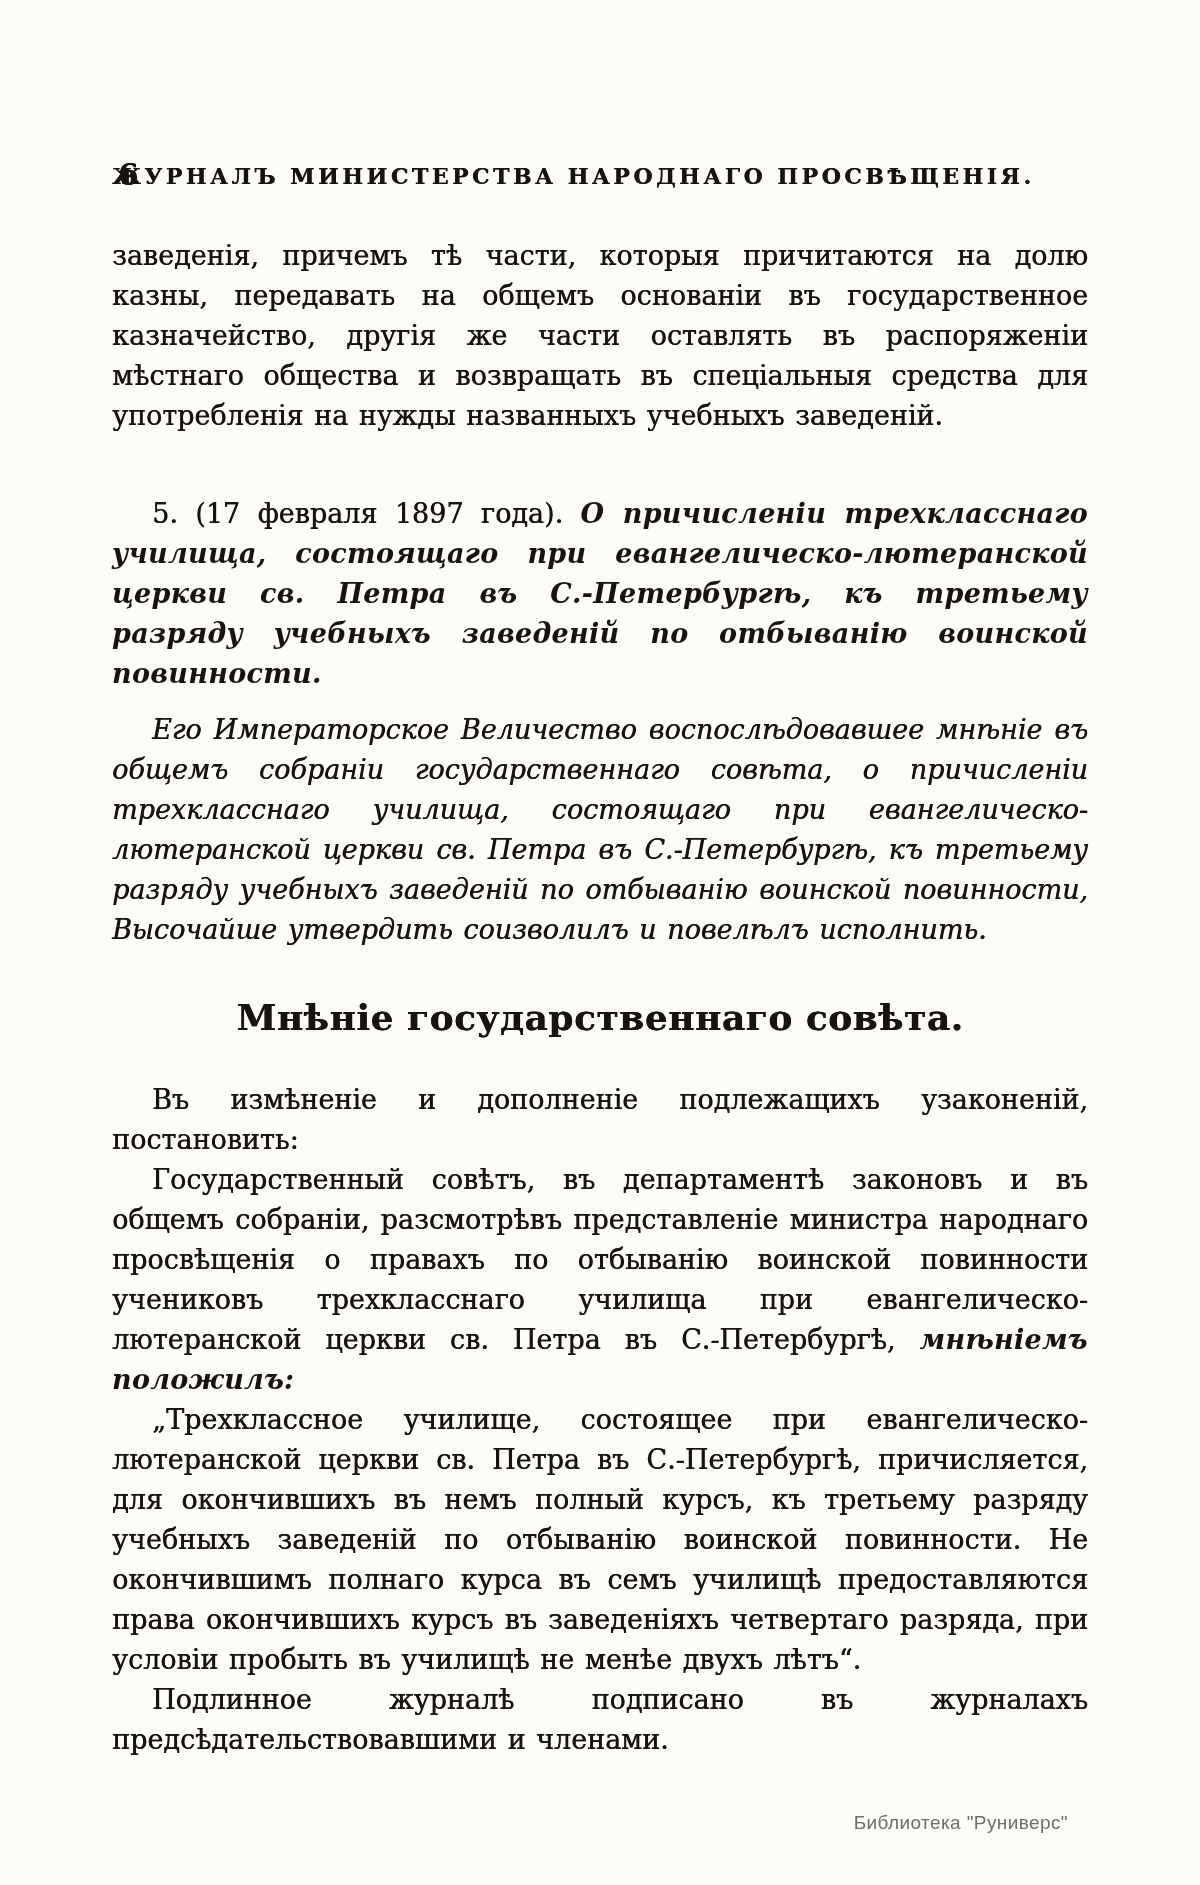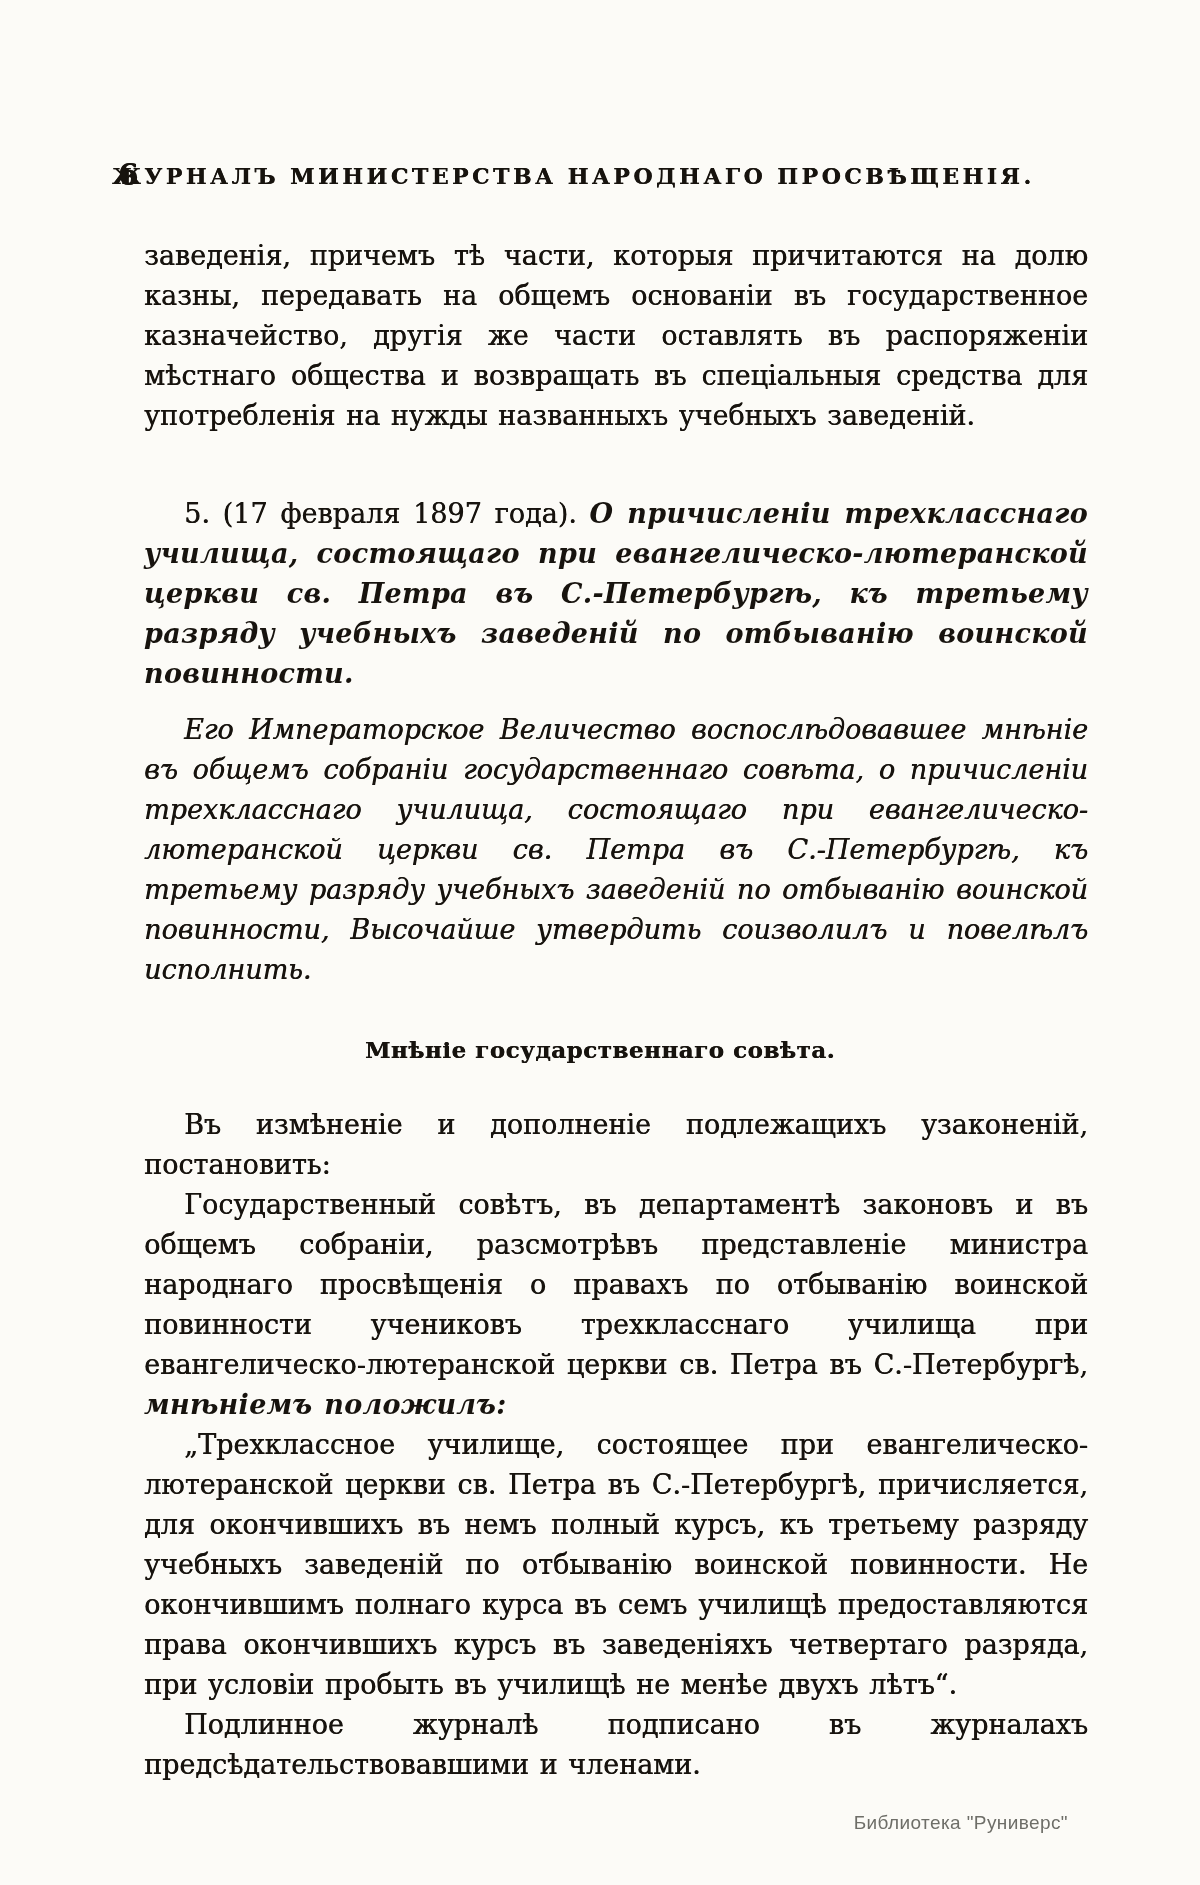--- a/index.html
+++ b/index.html
@@ -46,37 +46,36 @@
     top: 236px;
     left: 112px;
     width: 976px;
   }
   .para {
     font-size: 27px;
     line-height: 40px;
     text-align: justify;
     word-spacing: 2px;
     text-shadow: 0.45px 0 currentColor;
-    margin-left: 32px;
   }
   .indent { text-indent: 40px; }
   .big-indent { text-indent: 66px; }
   .sect-gap { margin-top: 58px; }
   .after-sect-gap { margin-top: 16px; font-style: italic; }
   .italic {
     font-style: italic;
     text-shadow: none;
     letter-spacing: 0.3px;
     font-weight: bold;
   }
   .center-heading {
     margin-top: 46px;
     margin-bottom: 42px;
     text-align: center;
-    font-size: 23px;
+    font-size: 36px;
     font-weight: 700;
     letter-spacing: 0.5px;
     text-shadow: 0.4px 0 currentColor;
   }
   .watermark {
     position: absolute;
     right: 132px;
     top: 1812px;
     font-family: "Liberation Sans", "DejaVu Sans", sans-serif;
     font-size: 19px;

